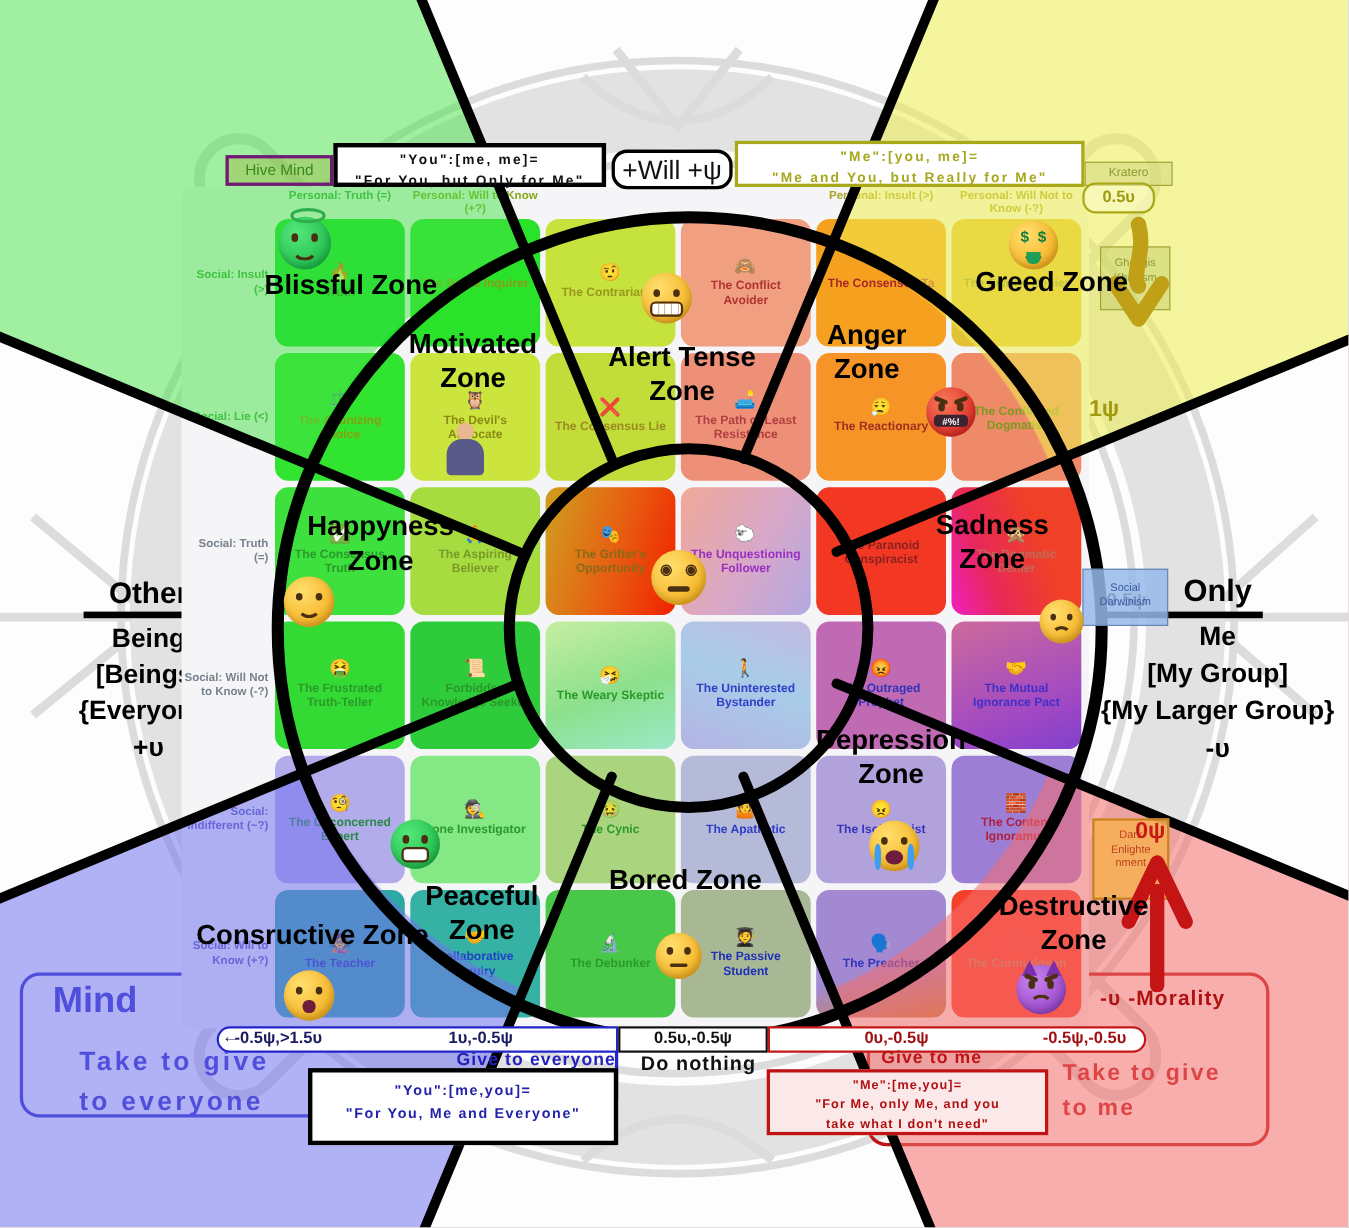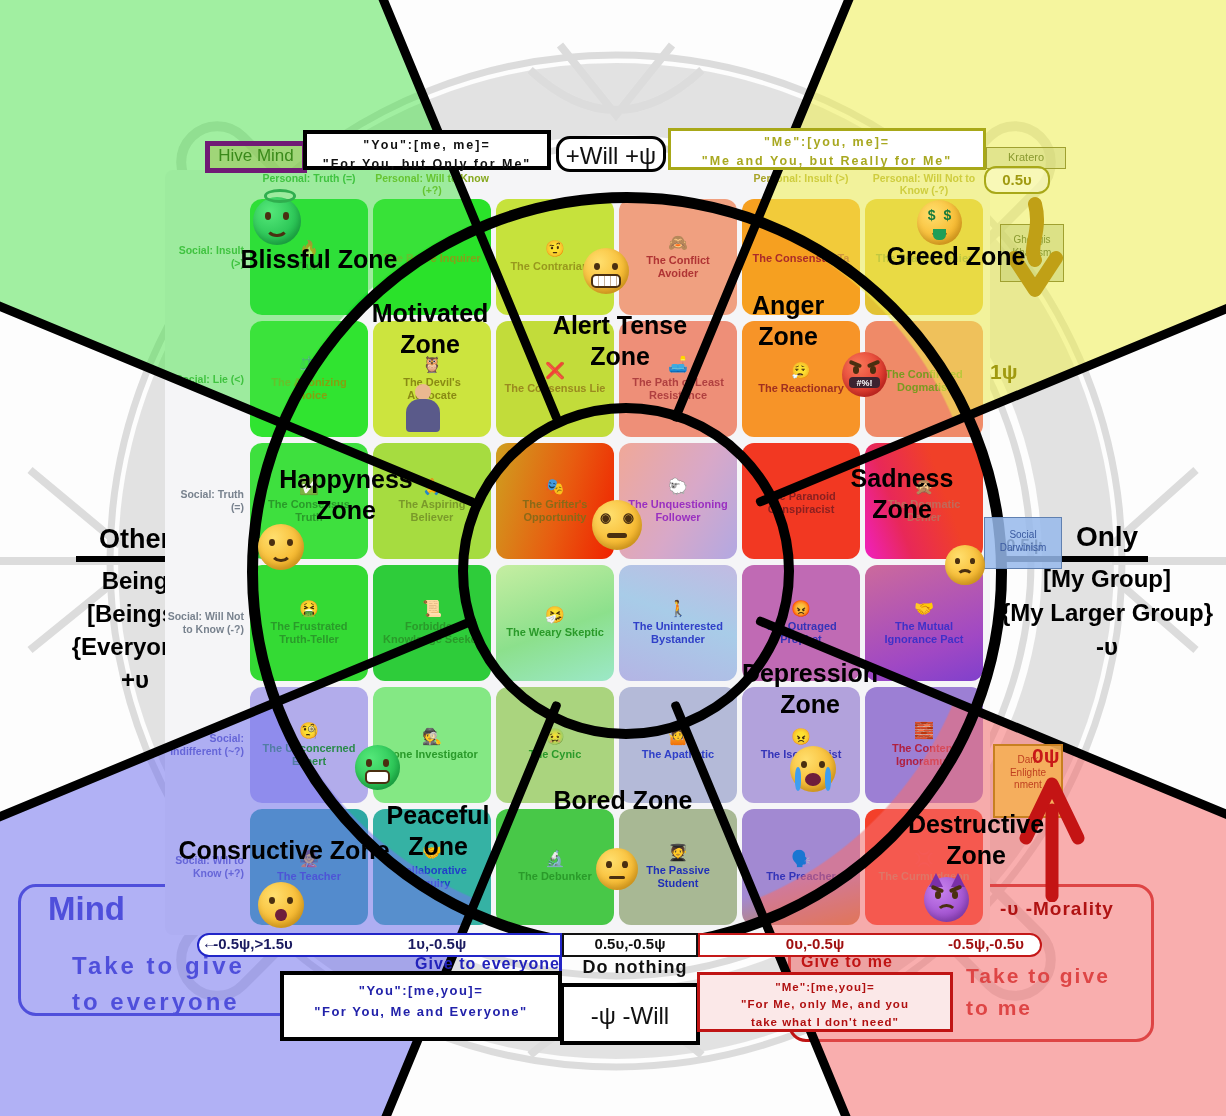--- a/index.html
+++ b/index.html
@@ -68,22 +68,22 @@
   .fdz.l{left:16%}.fdz.r{right:16%}
   
   .z6{z-index:6}.z8{z-index:8}
   .qbox{background:#fff;text-align:center;font-weight:bold;box-sizing:border-box}
   .topyou{left:303px;top:130px;width:248px;height:40px;border:4px solid #000;font-size:12.5px;
           letter-spacing:2px;line-height:1.5;padding-top:2px;color:#111}
   .topwill{left:556px;top:136px;width:110px;height:36px;border:3px solid #000;border-radius:14px;
            font-size:24px;font-weight:normal;line-height:34px;color:#111}
   .topme{left:668px;top:128px;width:318px;height:42px;border:3px solid #a8a818;font-size:12.5px;
          letter-spacing:2px;line-height:1.55;color:#a8a820;padding-top:2px}
-  .hive{left:205px;top:141px;width:92px;height:22px;background:rgba(160,190,80,.5);border:5px solid #701a75;
-        color:#3a8a1a;font-size:17px;line-height:20px;text-align:center}
+  .hive{left:205px;top:141px;width:92px;height:22px;background:rgba(160,190,80,.5);border:3px solid #701a75;
+        color:#3a8a1a;font-size:14px;line-height:20px;text-align:center}
   .krate{left:986px;top:147px;width:78px;height:20px;background:rgba(205,210,120,.45);border:1.5px solid #a0a030;
          color:#8a9a30;font-size:11px;line-height:18px;text-align:center}
   .khan{left:1000px;top:224px;width:64px;height:58px;background:rgba(195,205,110,.5);border:1px solid #a0a030;
         color:#8a9a30;font-size:10px;line-height:1.3;text-align:center;padding-top:8px;box-sizing:border-box}
   .t05u{left:984px;top:166px;width:62px;height:24px;border:2.5px solid #a8a818;border-radius:12px;
         color:#a09a10;font-weight:bold;font-size:15px;line-height:23px;text-align:center;background:rgba(250,250,200,.6)}
   .t1psi{left:990px;top:360px;color:#a09a10;font-weight:bold;font-size:21px}
   .t0psi{left:1032px;top:744px;color:#c81818;font-weight:bold;font-size:21px}
   .t05psi{left:1006px;top:536px;color:#111;font-weight:bold;font-size:17px}
   .darwin{left:984px;top:517px;width:78px;height:52px;background:rgba(150,185,235,.85);border:1px solid #6080b0;
@@ -354,20 +354,21 @@
       <div class="abs spoke" style="transform: rotate(22.5deg) translateX(152px);"></div>
       <div class="abs spoke" style="transform: rotate(67.5deg) translateX(152px);"></div>
       <div class="abs spoke" style="transform: rotate(112.5deg) translateX(152px);"></div>
       <div class="abs spoke" style="transform: rotate(157.5deg) translateX(152px);"></div>
     </div>
   <div class="abs hbar" style="left:1000px;top:556px;width:148px;z-index:5"></div>
 
   <div class="abs raxis">
     <div class="n">Only</div>
     <div style="height:8px"></div>
+    <div class="d">Me</div>
     <div class="d">[My Group]</div>
     <div class="d">{My Larger Group}</div>
     <div class="d">-υ</div>
   </div>
   <div class="abs z6 t05psi">0.5ψ</div>
 
   <div class="abs z6 hive">Hive Mind</div>
   <div class="abs z6 krate">Kratero</div>
   <div class="abs z6 khan">
     <div>Ghengis</div>
@@ -410,21 +411,20 @@
       <div class="abs sval" style="left: 815px; color: rgb(160, 16, 16);">0υ,-0.5ψ</div>
       <div class="abs sval" style="left: 986px; color: rgb(160, 16, 16);">-0.5ψ,-0.5υ</div>
     </div>
 
   <div class="abs giveall">Give to everyone</div>
   <div class="abs qbox bquote z6">
     <div>"You":[me,you]=</div>
       <div>"For You, Me and Everyone"</div>
   </div>
   <div class="abs donothing">Do nothing</div>
-  <div class="abs qbox wbox2 z6">-ψ -Will</div>
   <div class="abs giveme">Give to me</div>
   <div class="abs qbox rquote z6">
     <div>"Me":[me,you]=</div>
       <div>"For Me, only Me, and you</div>
       <div>take what I don't need"</div>
   </div>
 
   <div id="zones">
       <div class="abs zlabel" style="left: 319px; top: 260px;">Blissful Zone</div>
       <div class="face" title="😇" style="left: 253px; top: 197px; width: 48px; height: 48px; background: radial-gradient(circle at 35% 30%, rgb(85, 232, 122), rgb(15, 174, 62));">

